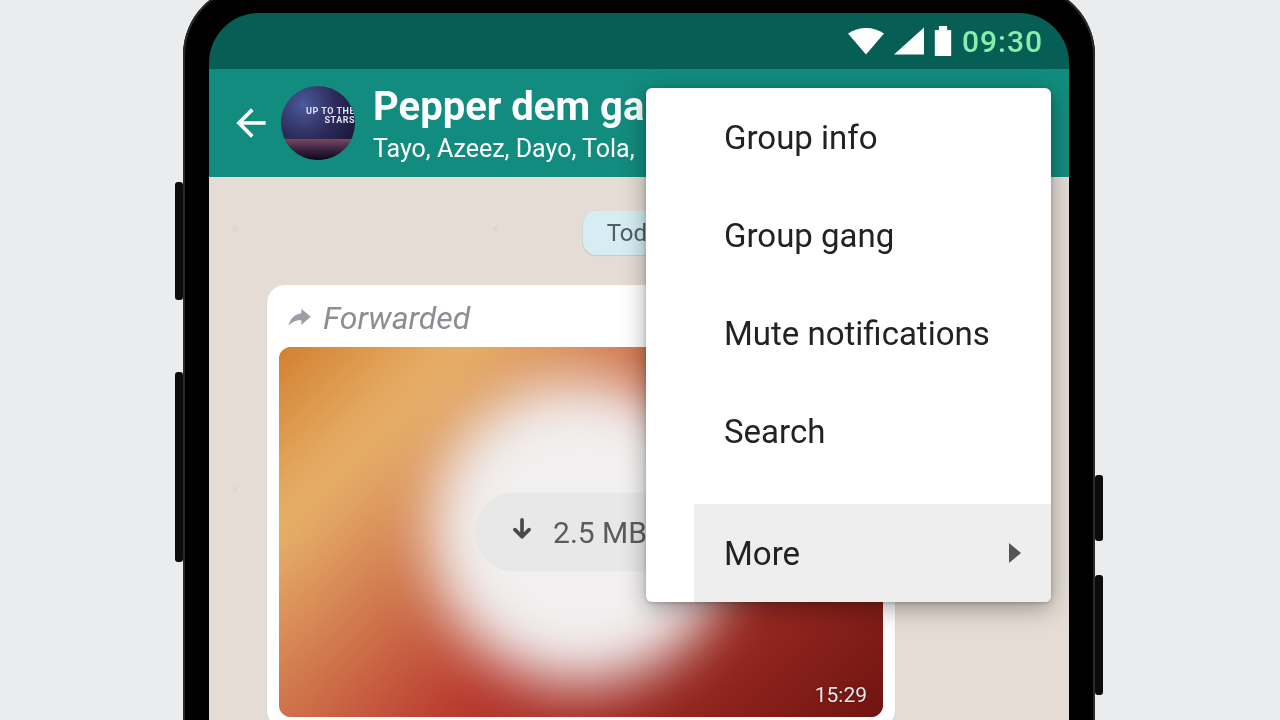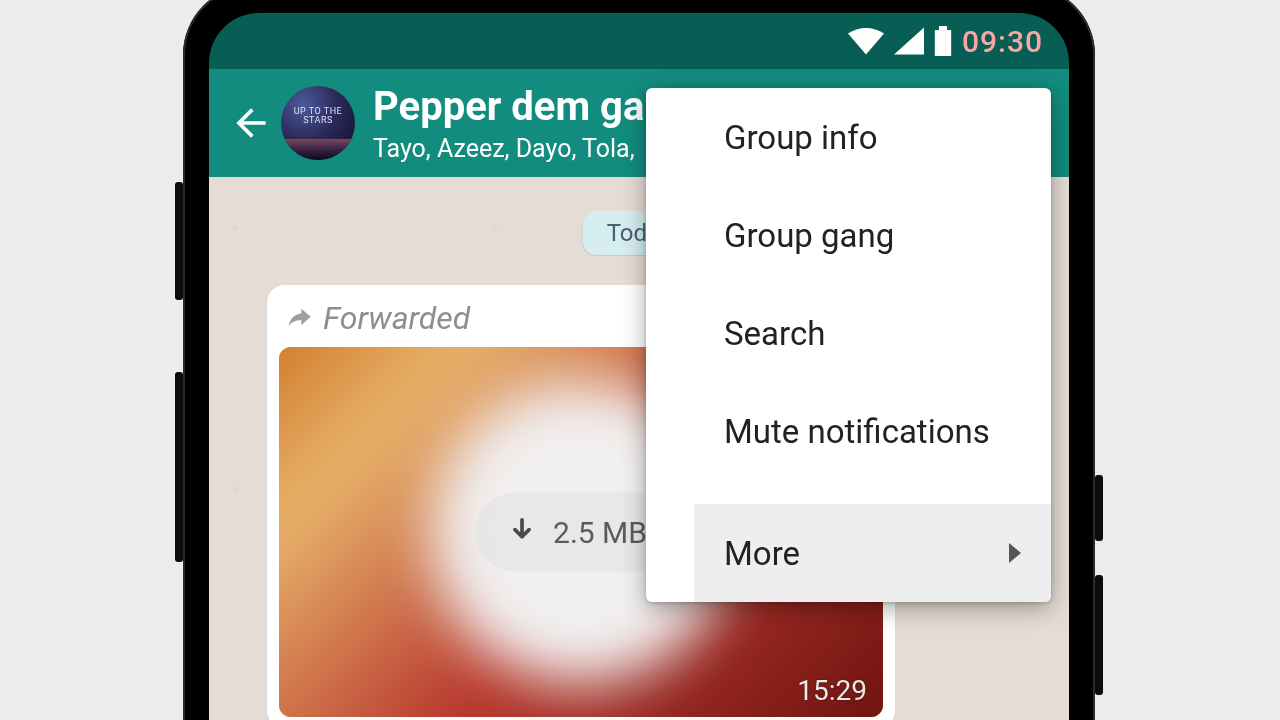--- a/index.html
+++ b/index.html
@@ -39,21 +39,21 @@
   }
   .side-btn.left1  { left: -8px; top: 197px; width: 8px; height: 118px; }
   .side-btn.left2  { left: -8px; top: 387px; width: 8px; height: 190px; }
   .side-btn.right1 { right:-8px; top: 490px; width: 8px; height: 66px; }
   .side-btn.right2 { right:-8px; top: 590px; width: 8px; height: 120px; }
 
   
   .statusbar {
     height: 56px;
     background: #075E54;
-    color: #fca5a5;
+    color: #86efac;
     display: flex;
     align-items: center;
     justify-content: flex-end;
     gap: 10px;
     padding: 0 26px 0 0;
     font-size: 30px;
     font-weight: 500;
     letter-spacing: 1px;
   }
   .statusbar svg { display:block; }
@@ -79,22 +79,22 @@
   }
   .avatar::after{
     content:"";
     position:absolute;
     left:0; right:0; bottom:0; height:28%;
     background: linear-gradient(0deg,#0a0816 0%,#45294c 60%,#7a4a56 100%);
   }
   .avatar .txt{
     position:absolute; inset:0;
     display:flex;align-items:center;justify-content:center;
-    text-align:center;
-    font-size:9px; line-height:1; color:#dce0f5; font-weight:400;
+    text-align:right;
+    font-size:9px; line-height:1; color:#dce0f5; font-weight:700;
     letter-spacing:0.5px;
     padding-bottom:14px;
   }
   .titles{ min-width:0; flex:1; }
   .titles .t1{
     font-size: 40px;
     font-weight: 700;
     white-space: nowrap;
     overflow: hidden;
   }
@@ -177,21 +177,21 @@
     padding: 22px 40px 22px 30px;
     border-radius: 60px;
     display:flex; align-items:center; gap:14px;
     font-size:30px;
     backdrop-filter: blur(1px);
   }
   .timestamp{
     position:absolute;
     right: 16px; bottom: 10px;
     color:#e9e9e9;
-    font-size:28px;
+    font-size:21px;
     text-shadow:0 0 2px rgba(0,0,0,.5);
   }
 
   
   .menu{
     position:absolute;
     top: 75px;
     right: 18px;
     width: 405px;
     background:#fff;
@@ -282,22 +282,22 @@
             <span>2.5 MB</span>
           </div>
           <span class="timestamp">15:29</span>
         </div>
       </div>
     </div>
 
     <div class="menu">
       <div class="item">Group info</div>
       <div class="item">Group gang</div>
+      <div class="item">Mute notifications</div>
       <div class="item">Search</div>
-      <div class="item">Mute notifications</div>
       <div class="item more">
         <span>More</span>
         <span class="chev"></span>
       </div>
     </div>
 
   </div>
 </div>
 
 </body></html>

